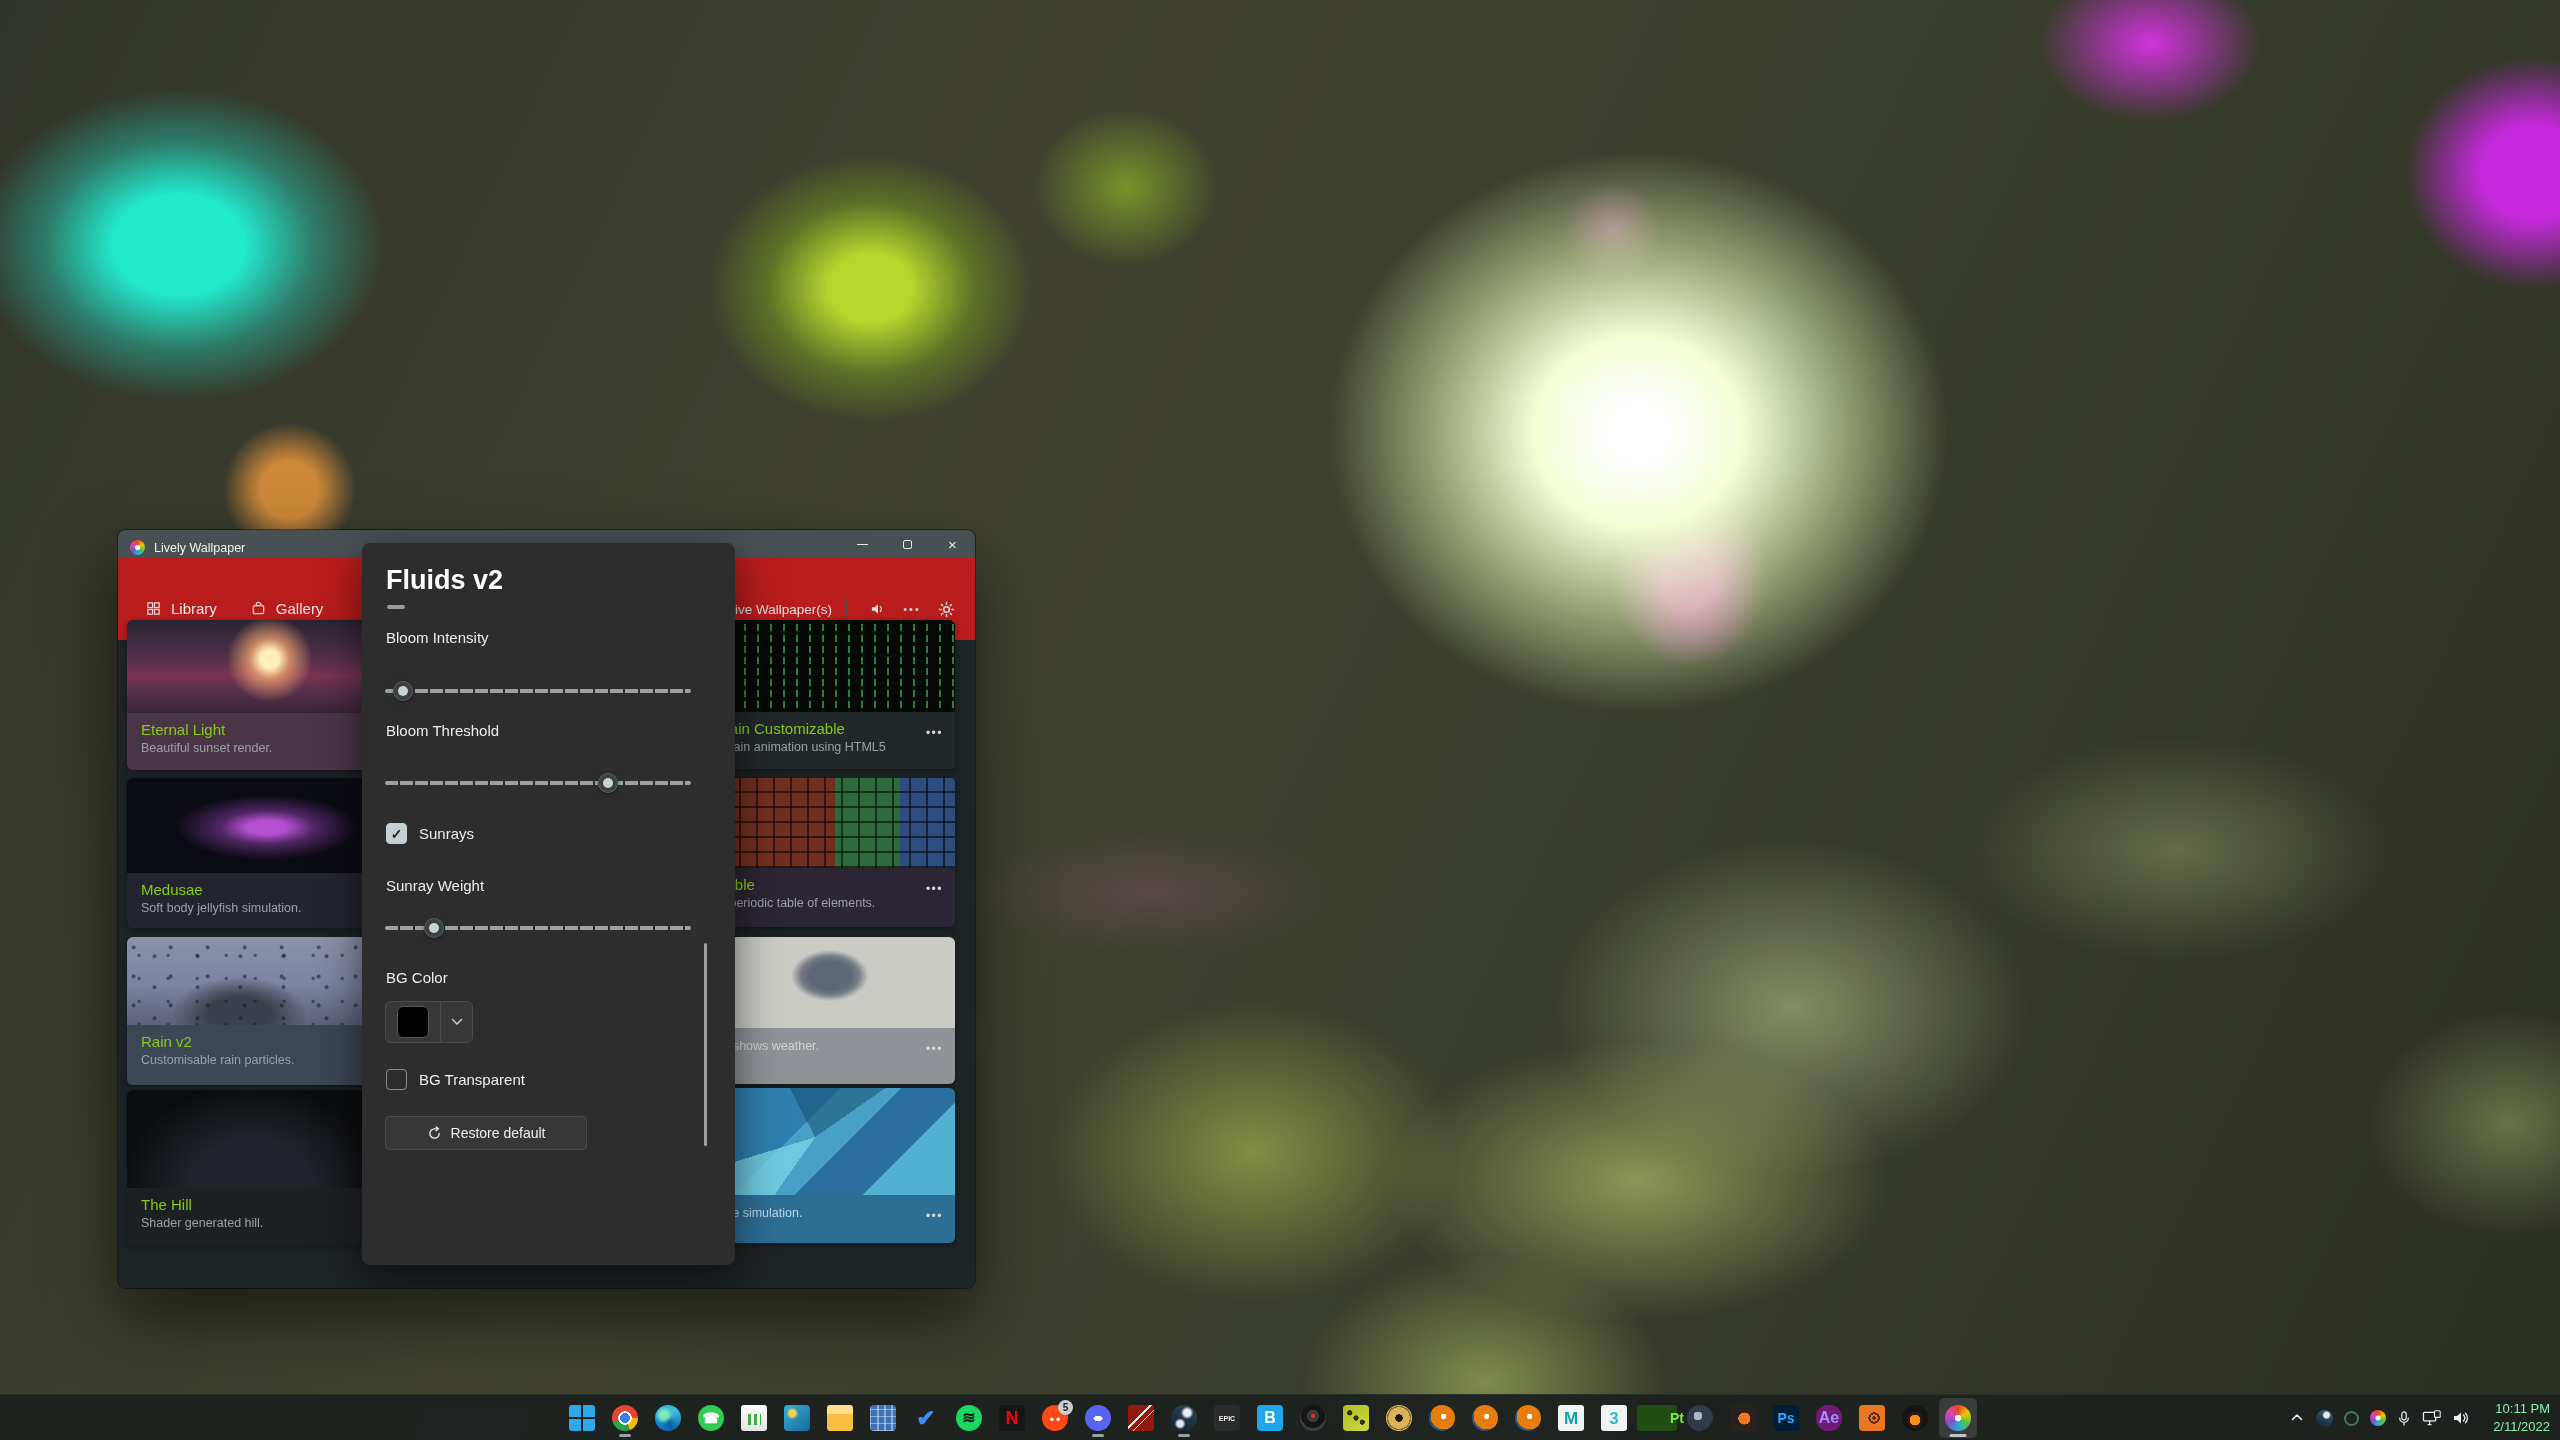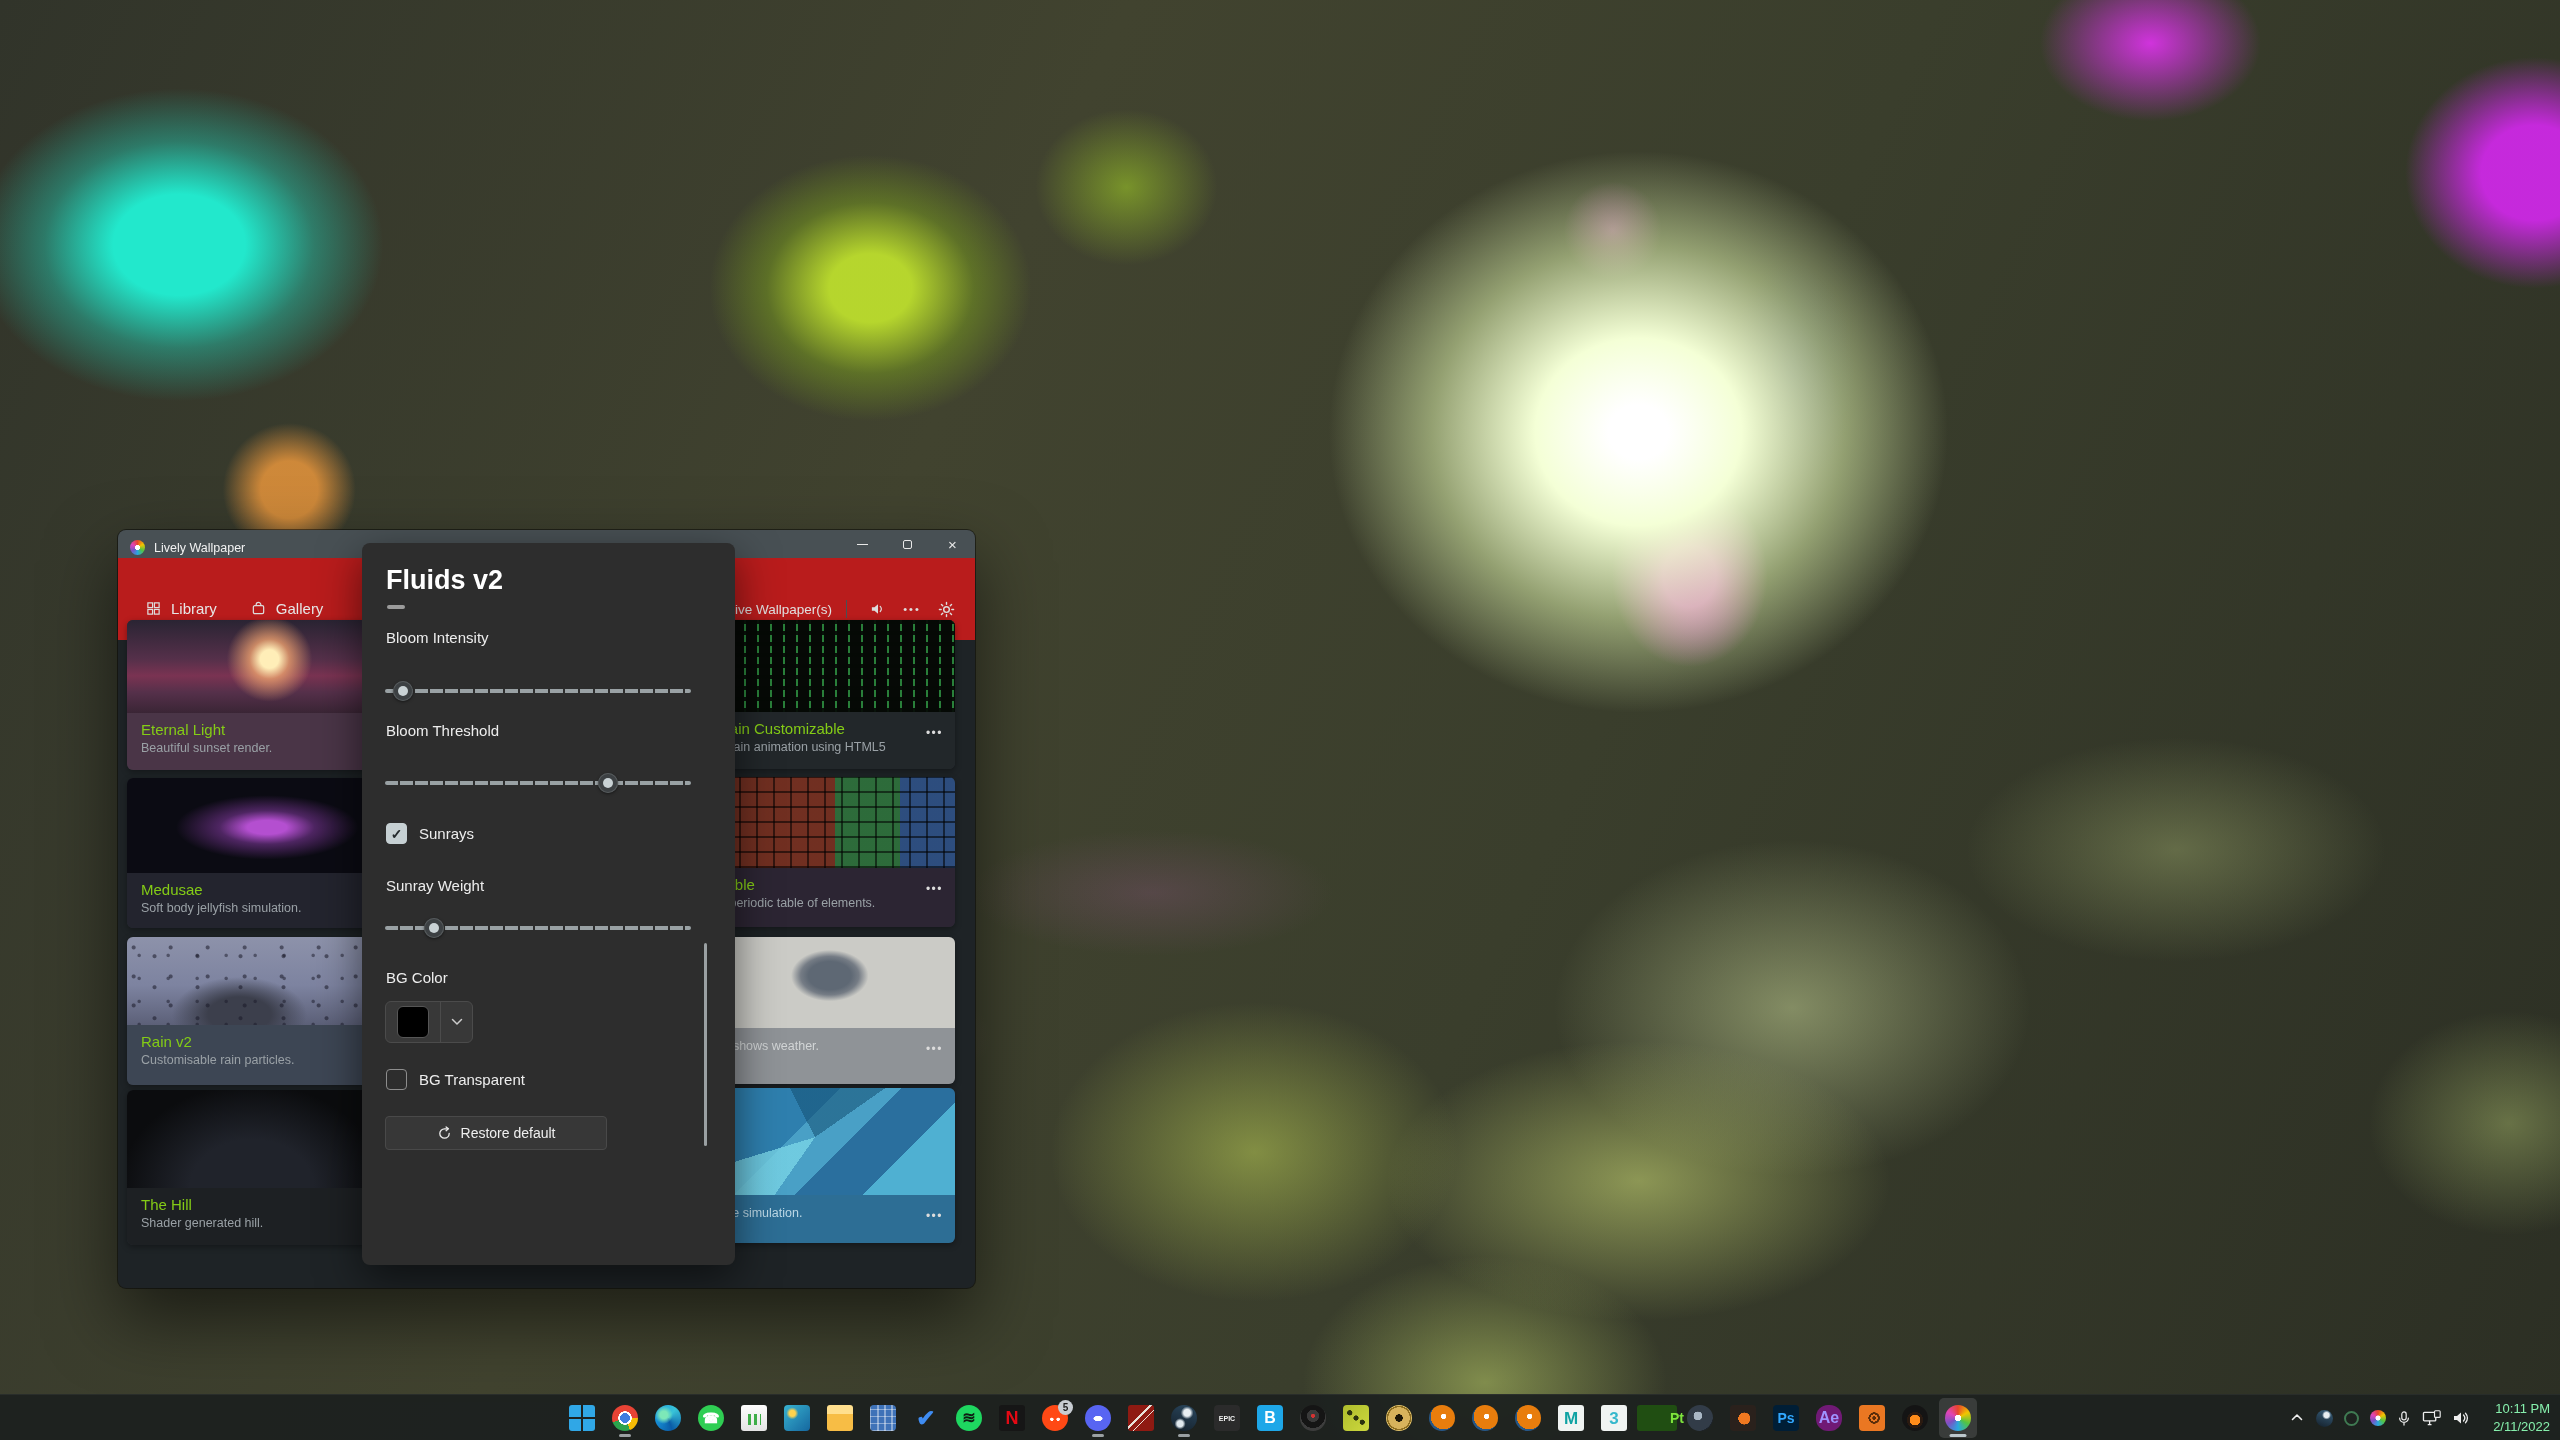--- a/index.html
+++ b/index.html
@@ -117,21 +117,21 @@
   .cb { width:21px; height:21px; border-radius:4px; border:1px solid #8d8d8d; background:transparent;
     display:flex; align-items:center; justify-content:center; font-size:14px; font-weight:700; color:#24292c; }
   .cb.checked { background:#c6d0d3; border-color:#c6d0d3; }
   .cb:not(.checked) .cb-check { display:none; }
   .cb-label { font-size:15px; color:#ededed; }
   .color-ctl { position:absolute; left:23px; width:88px; height:42px; background:#383838;
     border:1px solid #4b4b4b; border-radius:6px; display:flex; }
   .swatch-zone { width:54px; display:flex; align-items:center; justify-content:center; }
   .swatch { width:32px; height:32px; border-radius:6px; border:1px solid #565656; }
   .dd-zone { flex:1; border-left:1px solid #4b4b4b; display:flex; align-items:center; justify-content:center; }
-  .restore-btn { position:absolute; left:23px; width:222px; height:34px; background:#373737;
+  .restore-btn { position:absolute; left:23px; width:202px; height:34px; background:#373737;
     border:1px solid #494949; border-radius:4px; display:flex; align-items:center; justify-content:center;
     gap:9px; color:#efefef; font-size:14px; }
   .dlg-scrollbar { position:absolute; left:342px; top:400px; width:3px; height:203px; border-radius:2px; background:#9aa0a2; }
   .dlg-footer { position:absolute; left:0; right:0; bottom:0; height:66px; background:#262626;
     border-top:1px solid #1f1f1f; border-radius:0 0 8px 8px; }
   .close-btn { position:absolute; left:190px; top:13px; width:155px; height:36px; background:#ccd6d9;
     border-radius:4px; display:flex; align-items:center; justify-content:center; font-size:14.5px; color:#1a1e1f; }
 
   
   .taskbar { position:absolute; left:0; right:0; bottom:0; height:46px; background:rgba(29,33,31,.96);

